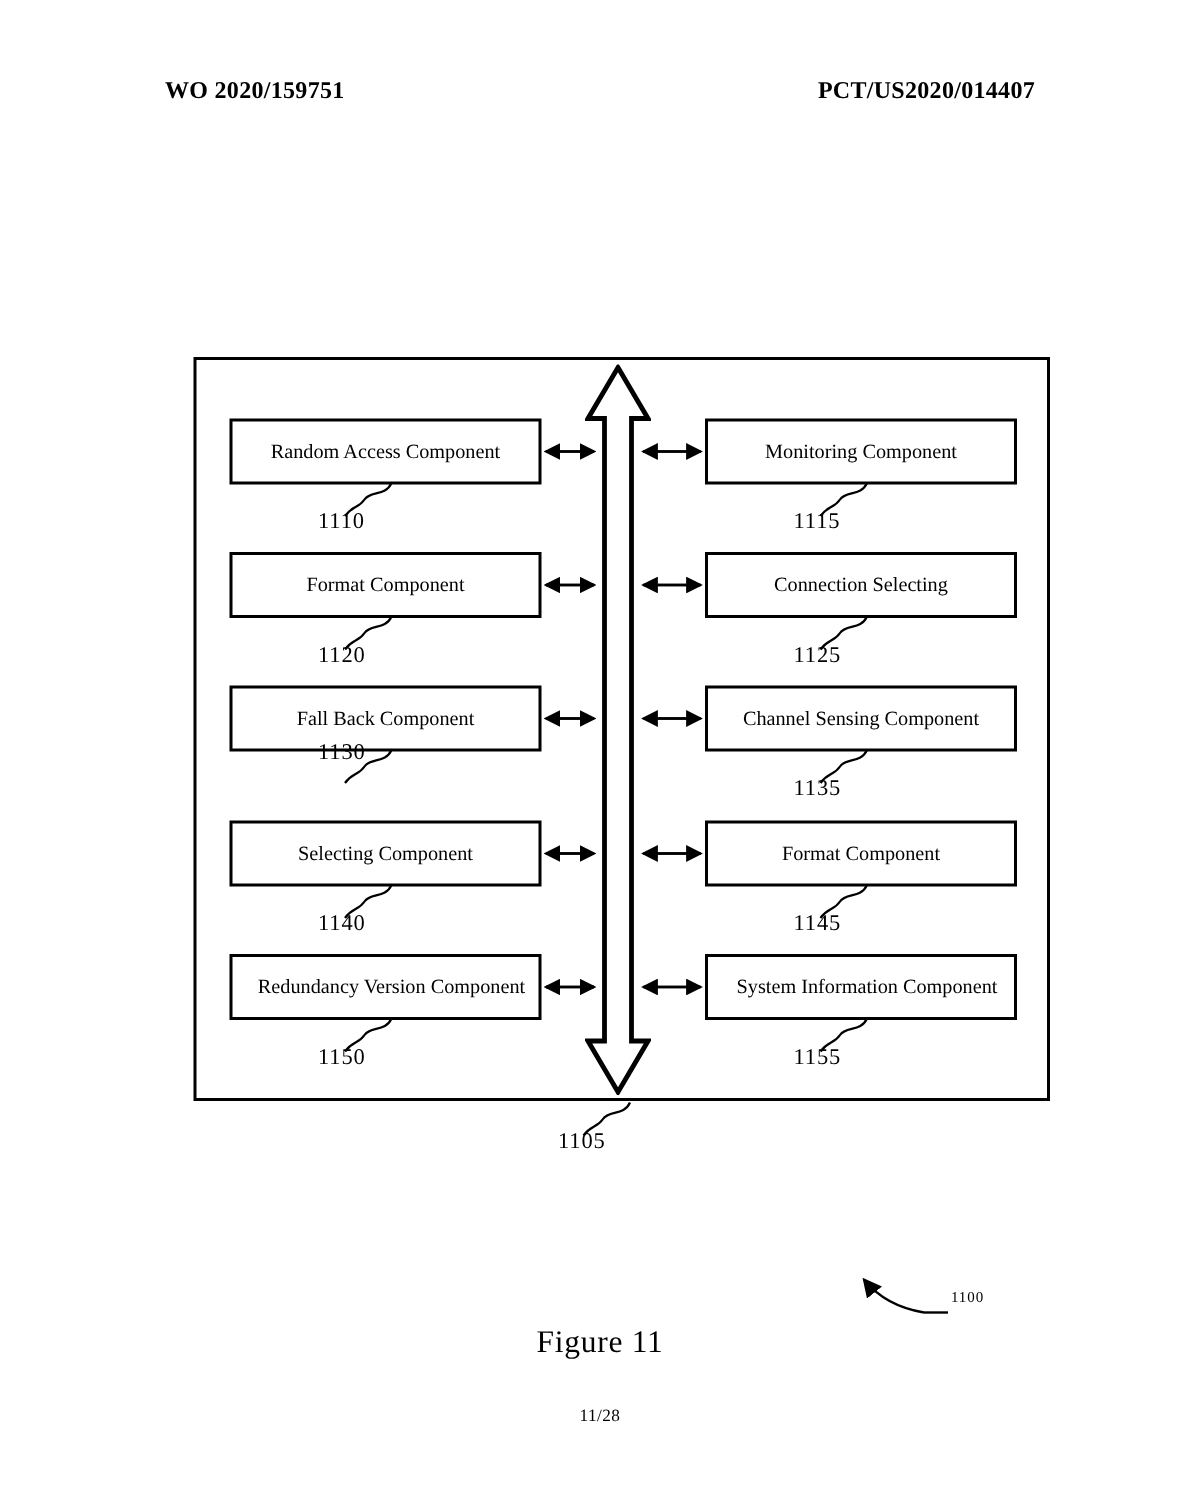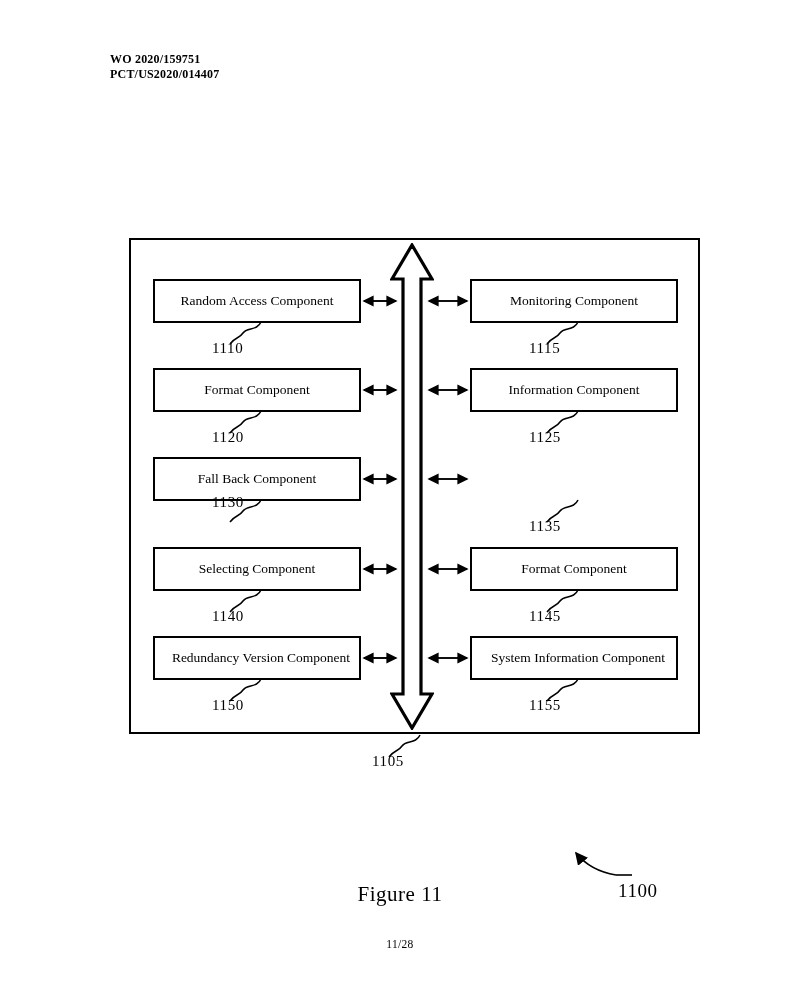--- a/index.html
+++ b/index.html
@@ -20,23 +20,22 @@
   .page-header {
     position: absolute;
     top: 52px;
     left: 110px;
     width: 580px;
     display: flex;
     justify-content: space-between;
     align-items: baseline;
     font-family: "Liberation Serif", "DejaVu Serif", serif;
     font-weight: bold;
-    font-size: 12px;
+    font-size: 16px;
     letter-spacing: 0.2px;
-    flex-direction: column;
   }
 
   
   .figure-area {
     position: absolute;
     left: 0;
     top: 0;
     width: 800px;
     height: 1000px;
   }
@@ -129,25 +128,24 @@
   
   .callout-1100 {
     position: absolute;
     left: 560px;
     top: 840px;
     width: 120px;
     height: 50px;
   }
   .callout-1100-label {
     position: absolute;
-    left: 618px;
+    left: 634px;
     top: 860px;
-    font-size: 19px;
+    font-size: 10px;
     letter-spacing: 0.6px;
-    margin-top: 20px;
   }
 </style>
 </head>
 <body>
 
 <div class="page-header">
   <span>WO 2020/159751</span>
   <span>PCT/US2020/014407</span>
 </div>
 
@@ -159,25 +157,28 @@
     <span>Random Access Component</span>
   </div>
   <div class="comp-box left h1 row1">
     <span>Format Component</span>
   </div>
 
   <div class="comp-box right h1 row0">
     <span>Monitoring Component</span>
   </div>
   <div class="comp-box right h1 row1">
-    <span>Information Component</span>
+    <span>Connection Selecting</span>
   </div>
 
   <div class="comp-box left h1 row2">
     <span>Fall Back Component</span>
+  </div>
+  <div class="comp-box right h1 row2">
+    <span>Channel Sensing Component</span>
   </div>
 
   <div class="comp-box left h1 row3">
     <span>Selecting Component</span>
   </div>
   <div class="comp-box right h1 row3">
     <span>Format Component</span>
   </div>
 
   <div class="comp-box left h2 row4">

